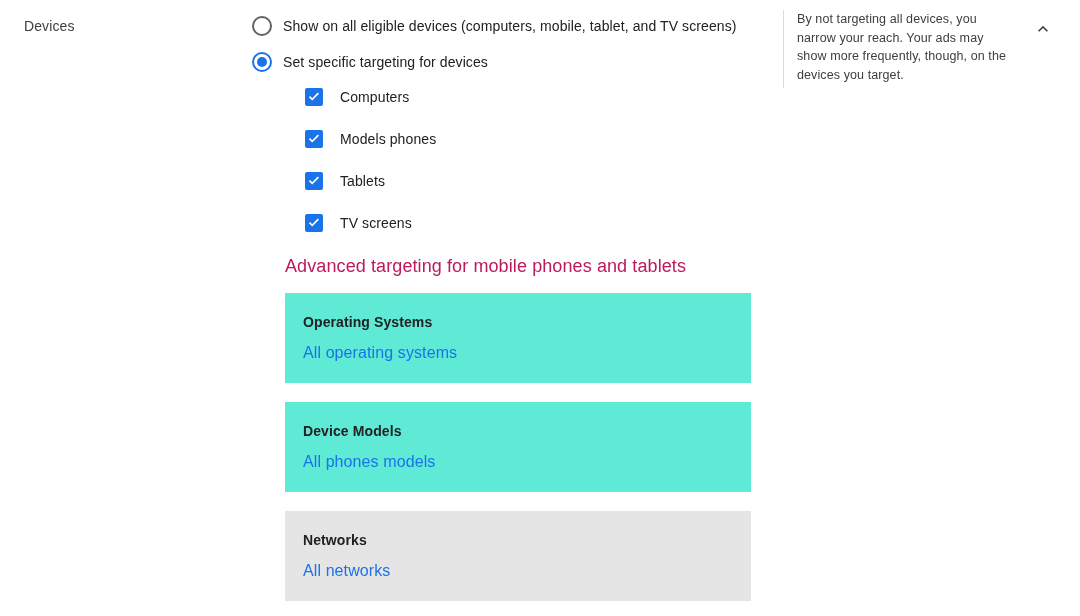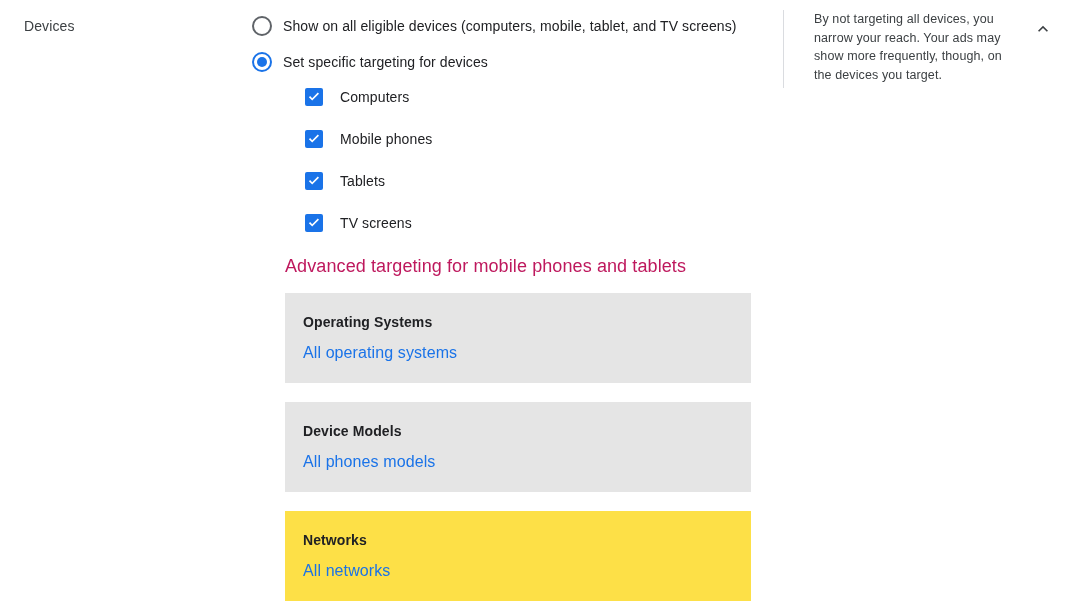--- a/index.html
+++ b/index.html
@@ -132,25 +132,25 @@
   }
 
   
   .cards {
     margin-top: 17px;
     padding-left: 33px;
   }
   .card {
     width: 466px;
     padding: 19px 18px 20px 18px;
+    background: #5eead4;
+    margin-bottom: 19px;
+  }
+  .card.hovered {
     background: #e5e5e5;
-    margin-bottom: 19px;
-  }
-  .card.hovered {
-    background: #fde047;
   }
   .card-title {
     font-size: 14px;
     line-height: 20px;
     font-weight: bold;
     color: #202124;
     letter-spacing: 0.1px;
   }
   .card-link {
     margin-top: 11px;
@@ -160,21 +160,21 @@
     letter-spacing: 0.1px;
     cursor: pointer;
   }
 
   
   .help-panel {
     position: absolute;
     left: 783px;
     top: 10px;
     width: 232px;
-    padding-left: 30px;
+    padding-left: 13px;
     border-left: 1px solid #dadce0;
     min-height: 78px;
   }
   .help-text {
     font-size: 12.5px;
     line-height: 18.5px;
     color: #3c4043;
     letter-spacing: 0.1px;
   }
 
@@ -227,21 +227,21 @@
         </span>
         <span class="checkbox-label">Computers</span>
       </div>
 
       <div class="checkbox-row">
         <span class="checkbox">
           <svg viewBox="0 0 16 16" aria-hidden="true">
             <path d="M6.2 11.6 2.9 8.3l1.2-1.2 2.1 2.1 5.6-5.6 1.2 1.2z" fill="#ffffff"></path>
           </svg>
         </span>
-        <span class="checkbox-label">Mobile phones</span>
+        <span class="checkbox-label">Models phones</span>
       </div>
 
       <div class="checkbox-row">
         <span class="checkbox">
           <svg viewBox="0 0 16 16" aria-hidden="true">
             <path d="M6.2 11.6 2.9 8.3l1.2-1.2 2.1 2.1 5.6-5.6 1.2 1.2z" fill="#ffffff"></path>
           </svg>
         </span>
         <span class="checkbox-label">Tablets</span>
       </div>

